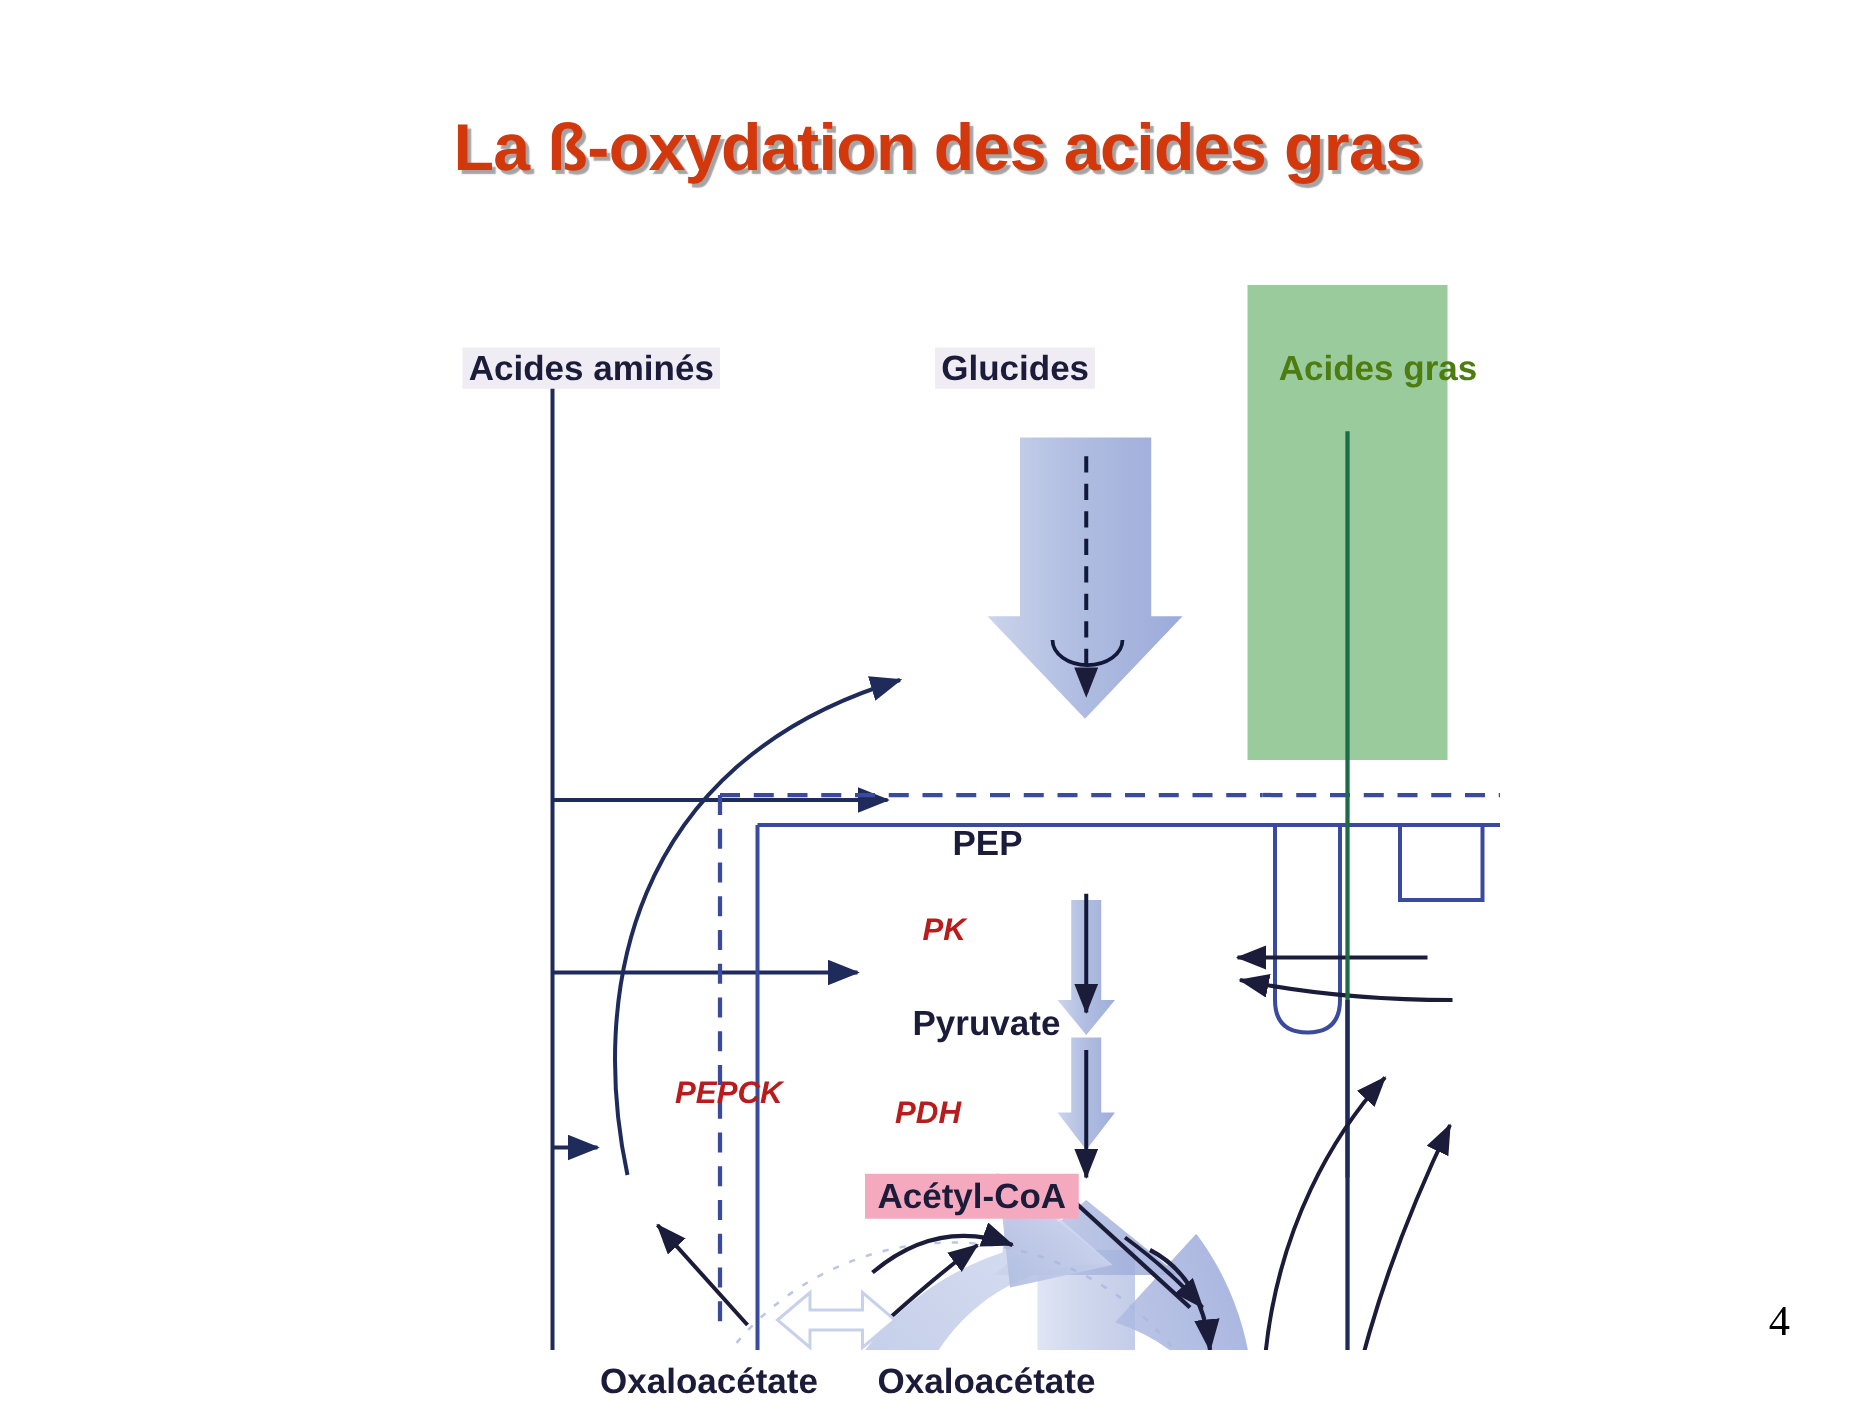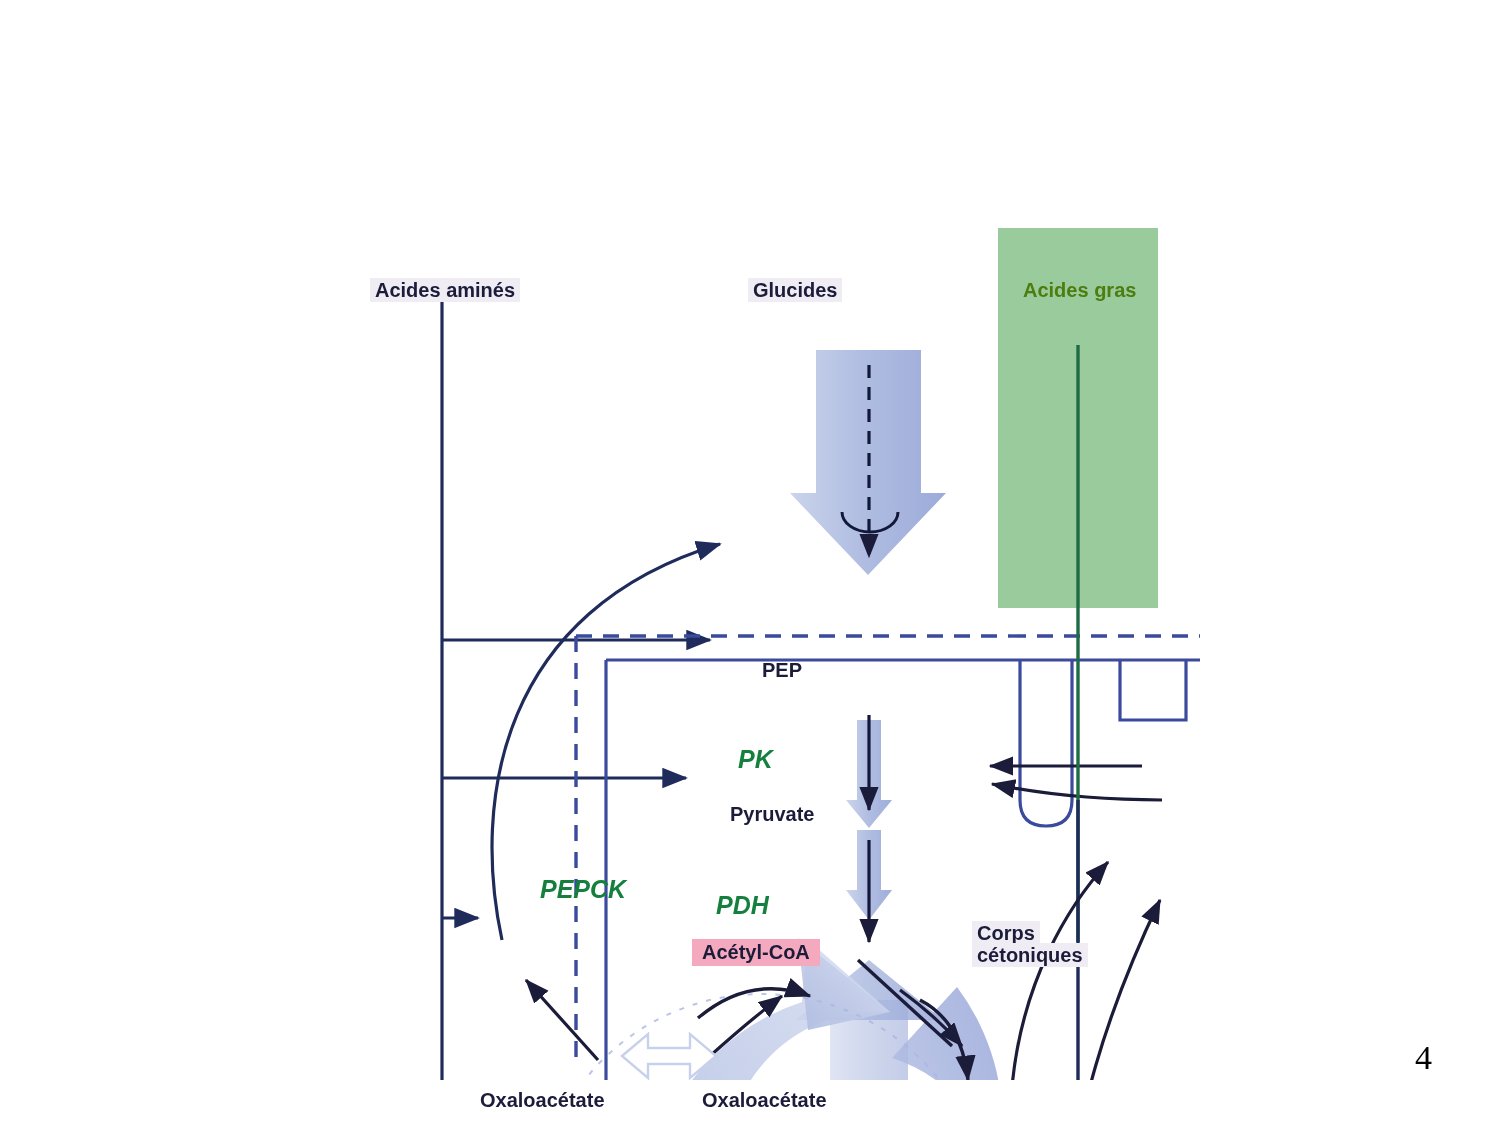--- a/index.html
+++ b/index.html
@@ -50,36 +50,35 @@
     position: absolute;
     left: 0; top: 0;
     width: 870px;
     height: 880px;
   }
 
   
   .lbl {
     position: absolute;
     font-family: "Liberation Sans", sans-serif;
-    font-size: 20px;
+    font-size: 28px;
     font-weight: bold;
     color: #1B1B3A;
     white-space: nowrap;
     line-height: 1.08;
   }
 
   .enz {
     position: absolute;
     font-family: "Liberation Sans", sans-serif;
     font-size: 25px;
     font-weight: bold;
     font-style: italic;
-    color: #15803d;
+    color: #b91c1c;
     white-space: nowrap;
-    margin-top: 15px;
   }
 
   
   .hl-violet {
     background: #F0ECF4;
     padding: 1px 5px;
   }
   .hl-green {
     background: transparent;
     color: #4d7c0f;
@@ -111,20 +110,21 @@
     font-family: "Liberation Serif", serif;
     font-size: 34px;
     color: #000000;
   }
 </style>
 </head>
 <body>
 
 <div id="slide">
 
+  <div id="slide-title">La ß-oxydation des acides gras</div>
 
   <div id="figure">
 
     <div id="green-band"></div>
 
     <svg viewBox="0 0 870 880">
       <defs>
         <marker id="ah" markerWidth="9" markerHeight="9" refX="7.4" refY="3.2" orient="auto" markerUnits="strokeWidth">
           <path d="M0,0 L8,3.2 L0,6.4 z" fill="#1F2B5B"></path>
         </marker>
@@ -320,24 +320,20 @@
     </div>
 
     <div class="lbl" style="left:432px; top:460px;">PEP</div>
 
     <div class="lbl" style="left:400px; top:604px;text-align:center;">Pyruvate</div>
 
     <div class="lbl" style="left:362px; top:742px;">
       <span class="hl-pink">Acétyl-CoA</span>
     </div>
 
-    <div class="lbl two-line" style="left:642px; top:722px;">
-      <span class="hl-violet">Corps</span><br>
-      <span class="hl-violet">cétoniques</span>
-    </div>
 
     <div class="lbl" style="left:150px; top:890px;">Oxaloacétate</div>
 
     <div class="lbl" style="left:372px; top:890px;">Oxaloacétate</div>
 
     <div class="enz" style="left:408px; top:530px;">PK</div>
 
     <div class="enz" style="left:210px; top:660px;">PEPCK</div>
 
     <div class="enz" style="left:386px; top:676px;">PDH</div>

